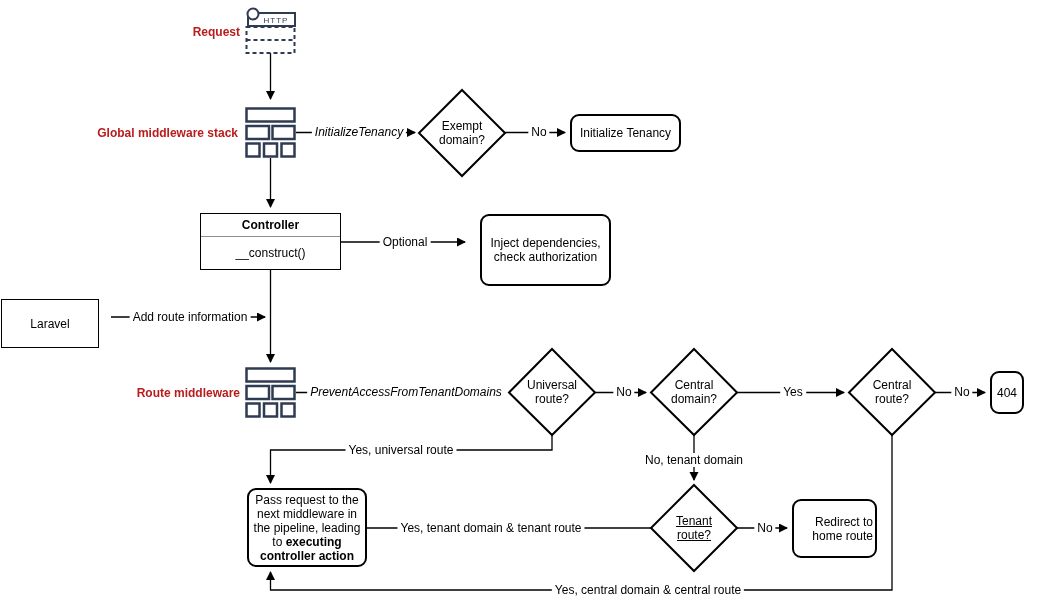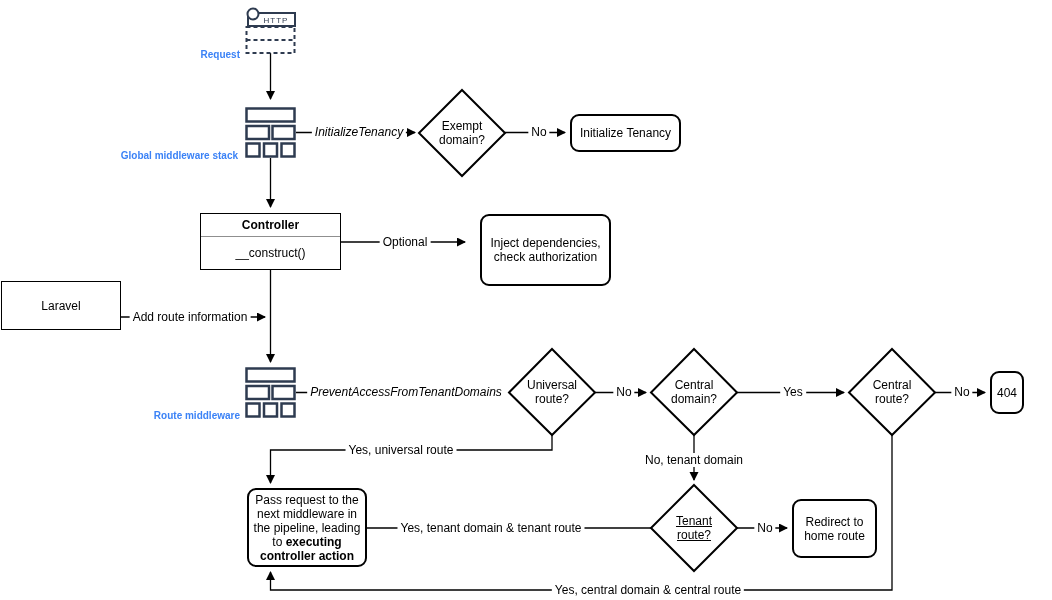--- a/index.html
+++ b/index.html
@@ -28,22 +28,22 @@
   .edge-label {
     position:absolute; transform:translate(-50%,-50%);
     background:#fff; padding:0 3px; font-size:12px; white-space:nowrap;
   }
   .edge-label.italic { font-style:italic; }
   .diamond-label {
     position:absolute; transform:translate(-50%,-50%);
     width:64px; font-size:12px; line-height:14px; text-align:center;
   }
   .side-label {
-    position:absolute; font-size:10px; font-weight:bold;
-    color:#3b82f6; text-align:right;margin-top:24px;
+    position:absolute; font-size:12px; font-weight:bold;
+    color:#b91c1c; text-align:right;
   }
   .pass-box b { font-weight:bold; }
 </style>
 </head>
 <body>
 
 <div class="canvas">
 
   <svg class="layer" width="1052" height="600">
     <defs>
@@ -109,39 +109,39 @@
       <rect x="1.5" y="36.5" width="13" height="13"></rect>
       <rect x="19" y="36.5" width="13" height="13"></rect>
       <rect x="36.5" y="36.5" width="13" height="13"></rect>
     </g>
   </svg>
 
   <div class="side-label" style="left:120px; top:25px; width:120px;">Request</div>
   <div class="side-label" style="left:60px; top:126px; width:178px;">Global middleware stack</div>
   <div class="side-label" style="left:90px; top:386px; width:150px;">Route middleware</div>
 
-  <div class="node plain" style="left:1px; top:281px; width:120px; height:49px;">
+  <div class="node plain" style="left:1px; top:299px; width:98px; height:49px;">
     <span>Laravel</span>
   </div>
 
   <div class="uml" style="left:200px; top:213px; width:141px; height:57px;">
     <div class="uml-head">Controller</div>
     <div class="uml-body">__construct()</div>
   </div>
 
   <div class="node" style="left:570px; top:114px; width:111px; height:38px;">
     <span>Initialize Tenancy</span>
   </div>
   <div class="node" style="left:470px; top:214px; width:131px; height:72px;margin-left:10px;">
     <span>Inject dependencies, check authorization</span>
   </div>
   <div class="node" style="left:990px; top:371px; width:34px; height:43px;">
     <span>404</span>
   </div>
-  <div class="node" style="left:792px; top:499px; width:85px; height:59px;">
+  <div class="node" style="left:792px; top:499px; width:85px; height:59px;text-align:right;">
     <span>Redirect to home route</span>
   </div>
   <div class="node pass-box" style="left:211px; top:488px; width:120px; height:79px;margin-left:36px;">
     <span><span>Pass request to the next middleware in the pipeline, leading to </span><b>executing controller action</b></span>
   </div>
 
   <div class="diamond-label" style="left:462px; top:133px;">Exempt domain?</div>
   <div class="diamond-label" style="left:552px; top:392px;">Universal route?</div>
   <div class="diamond-label" style="left:694px; top:392px;">Central domain?</div>
   <div class="diamond-label" style="left:892px; top:392px;">Central route?</div>

